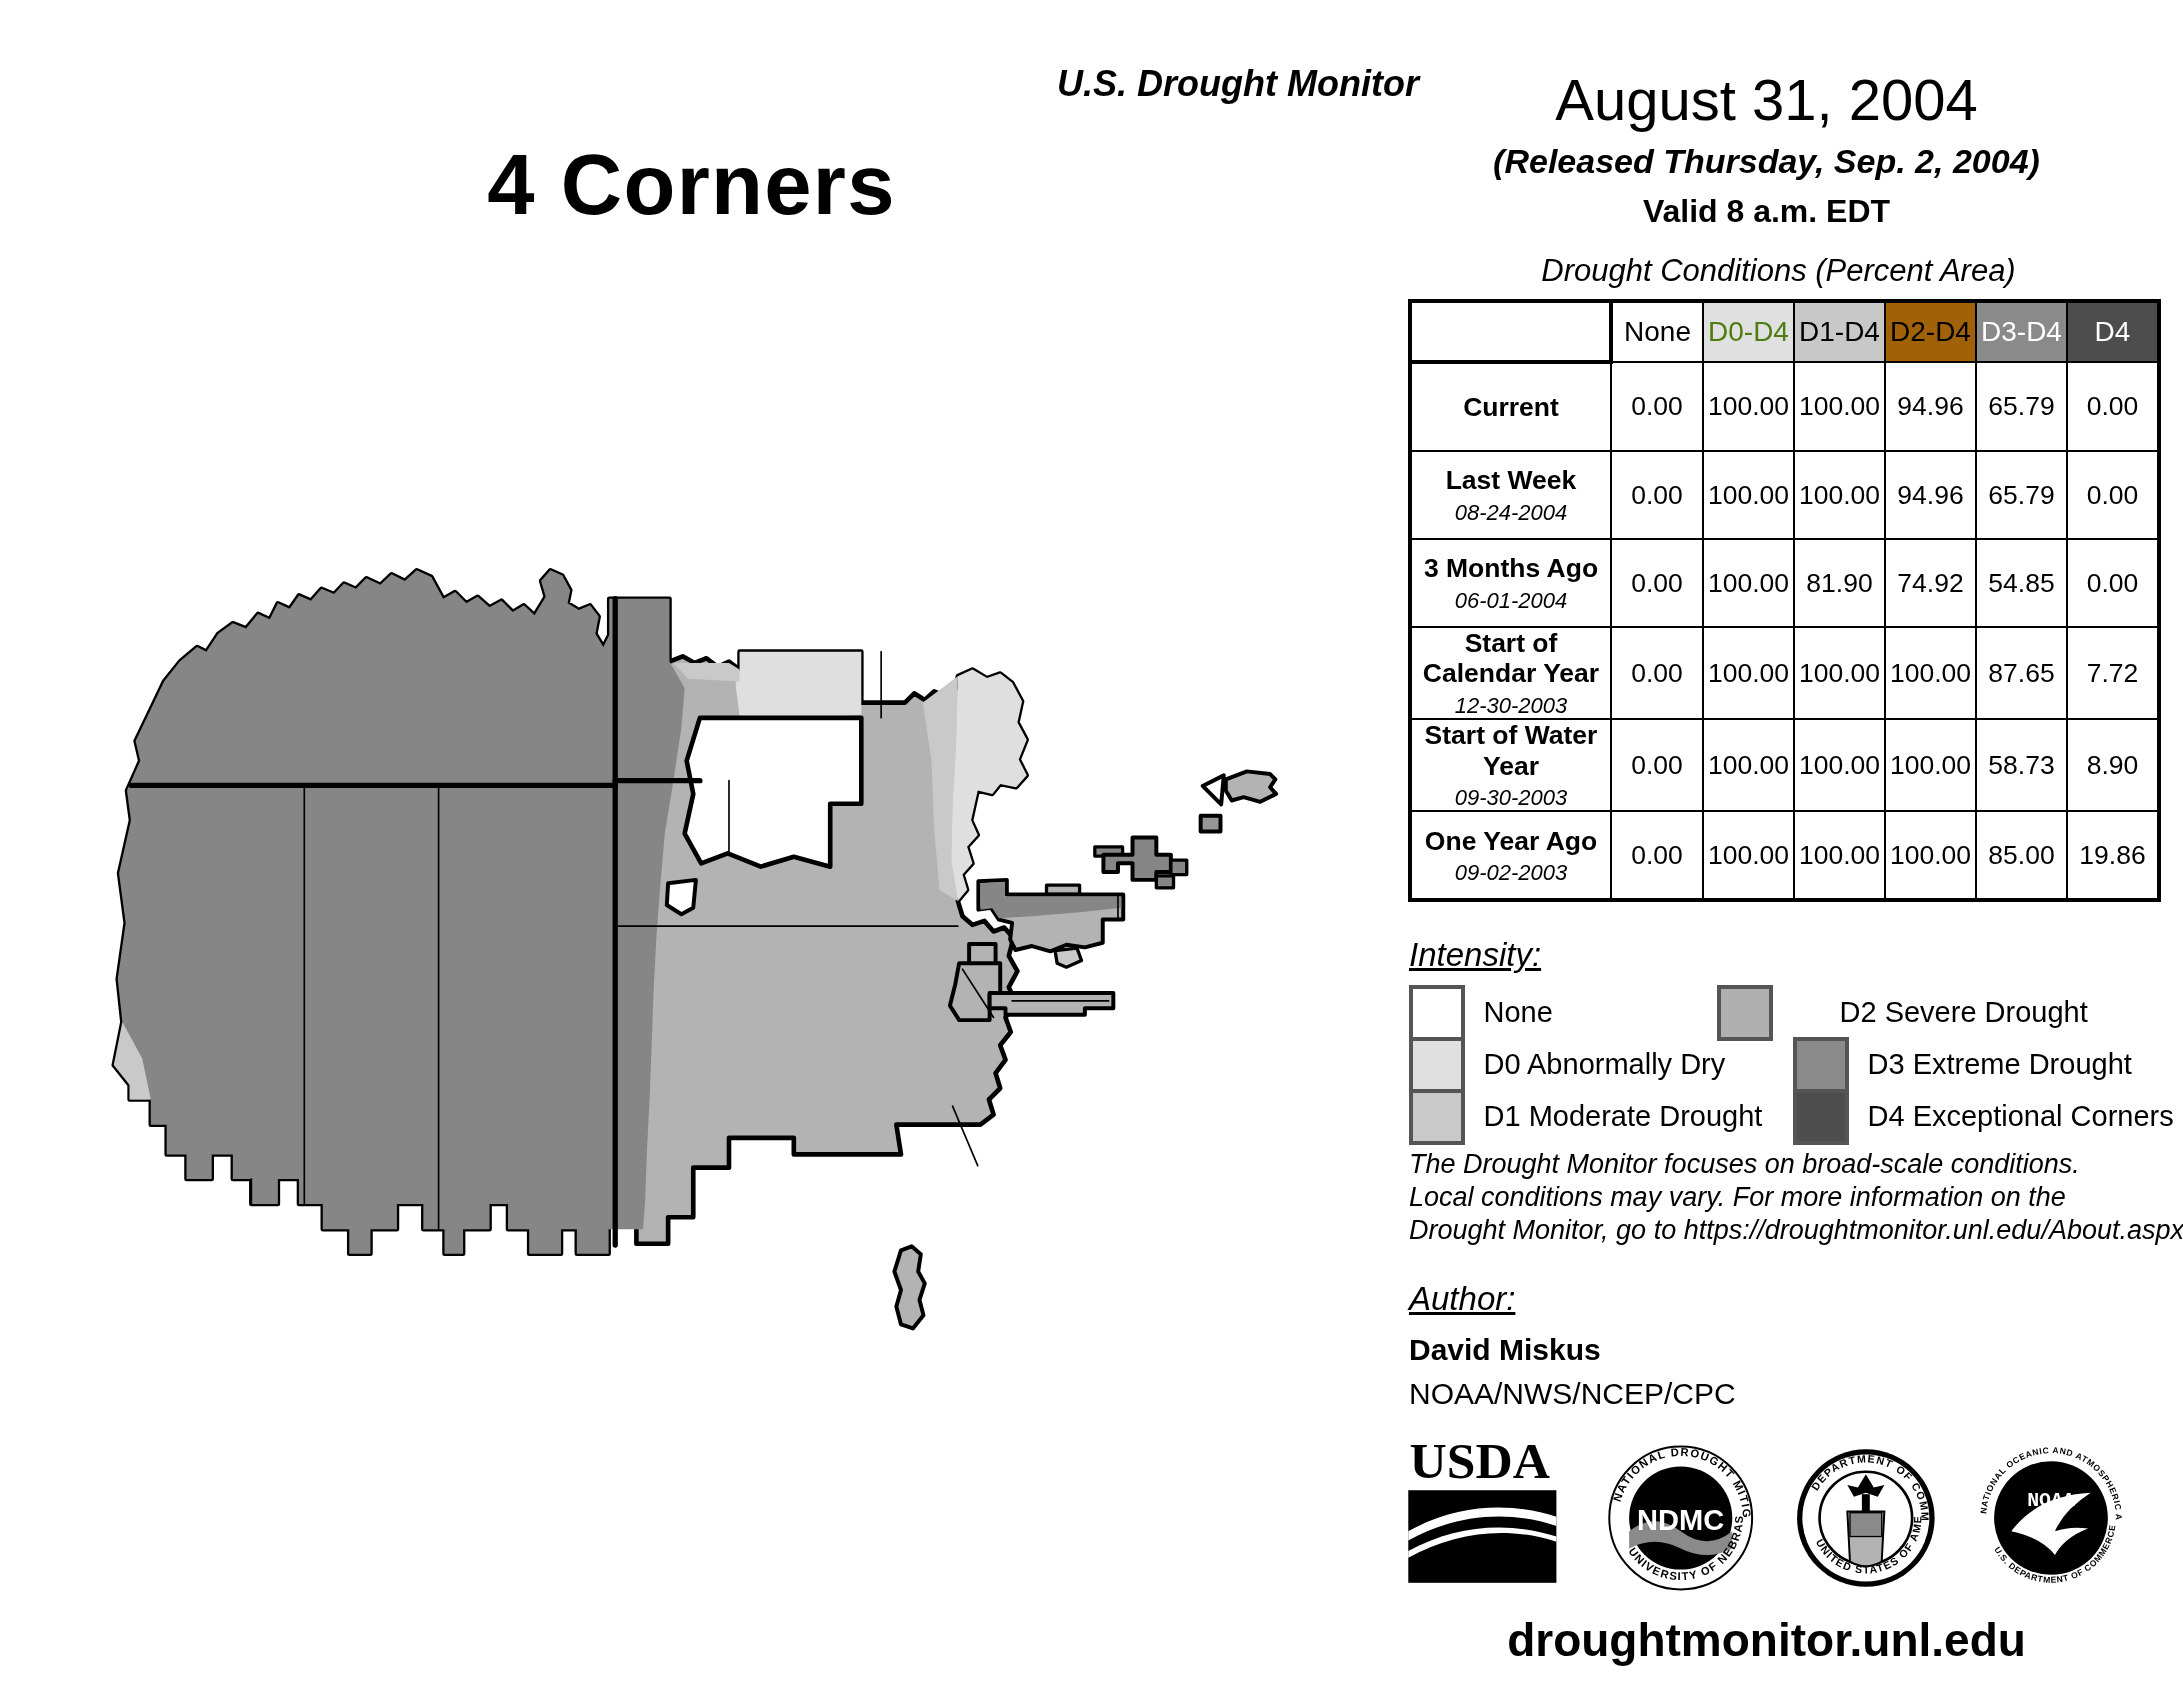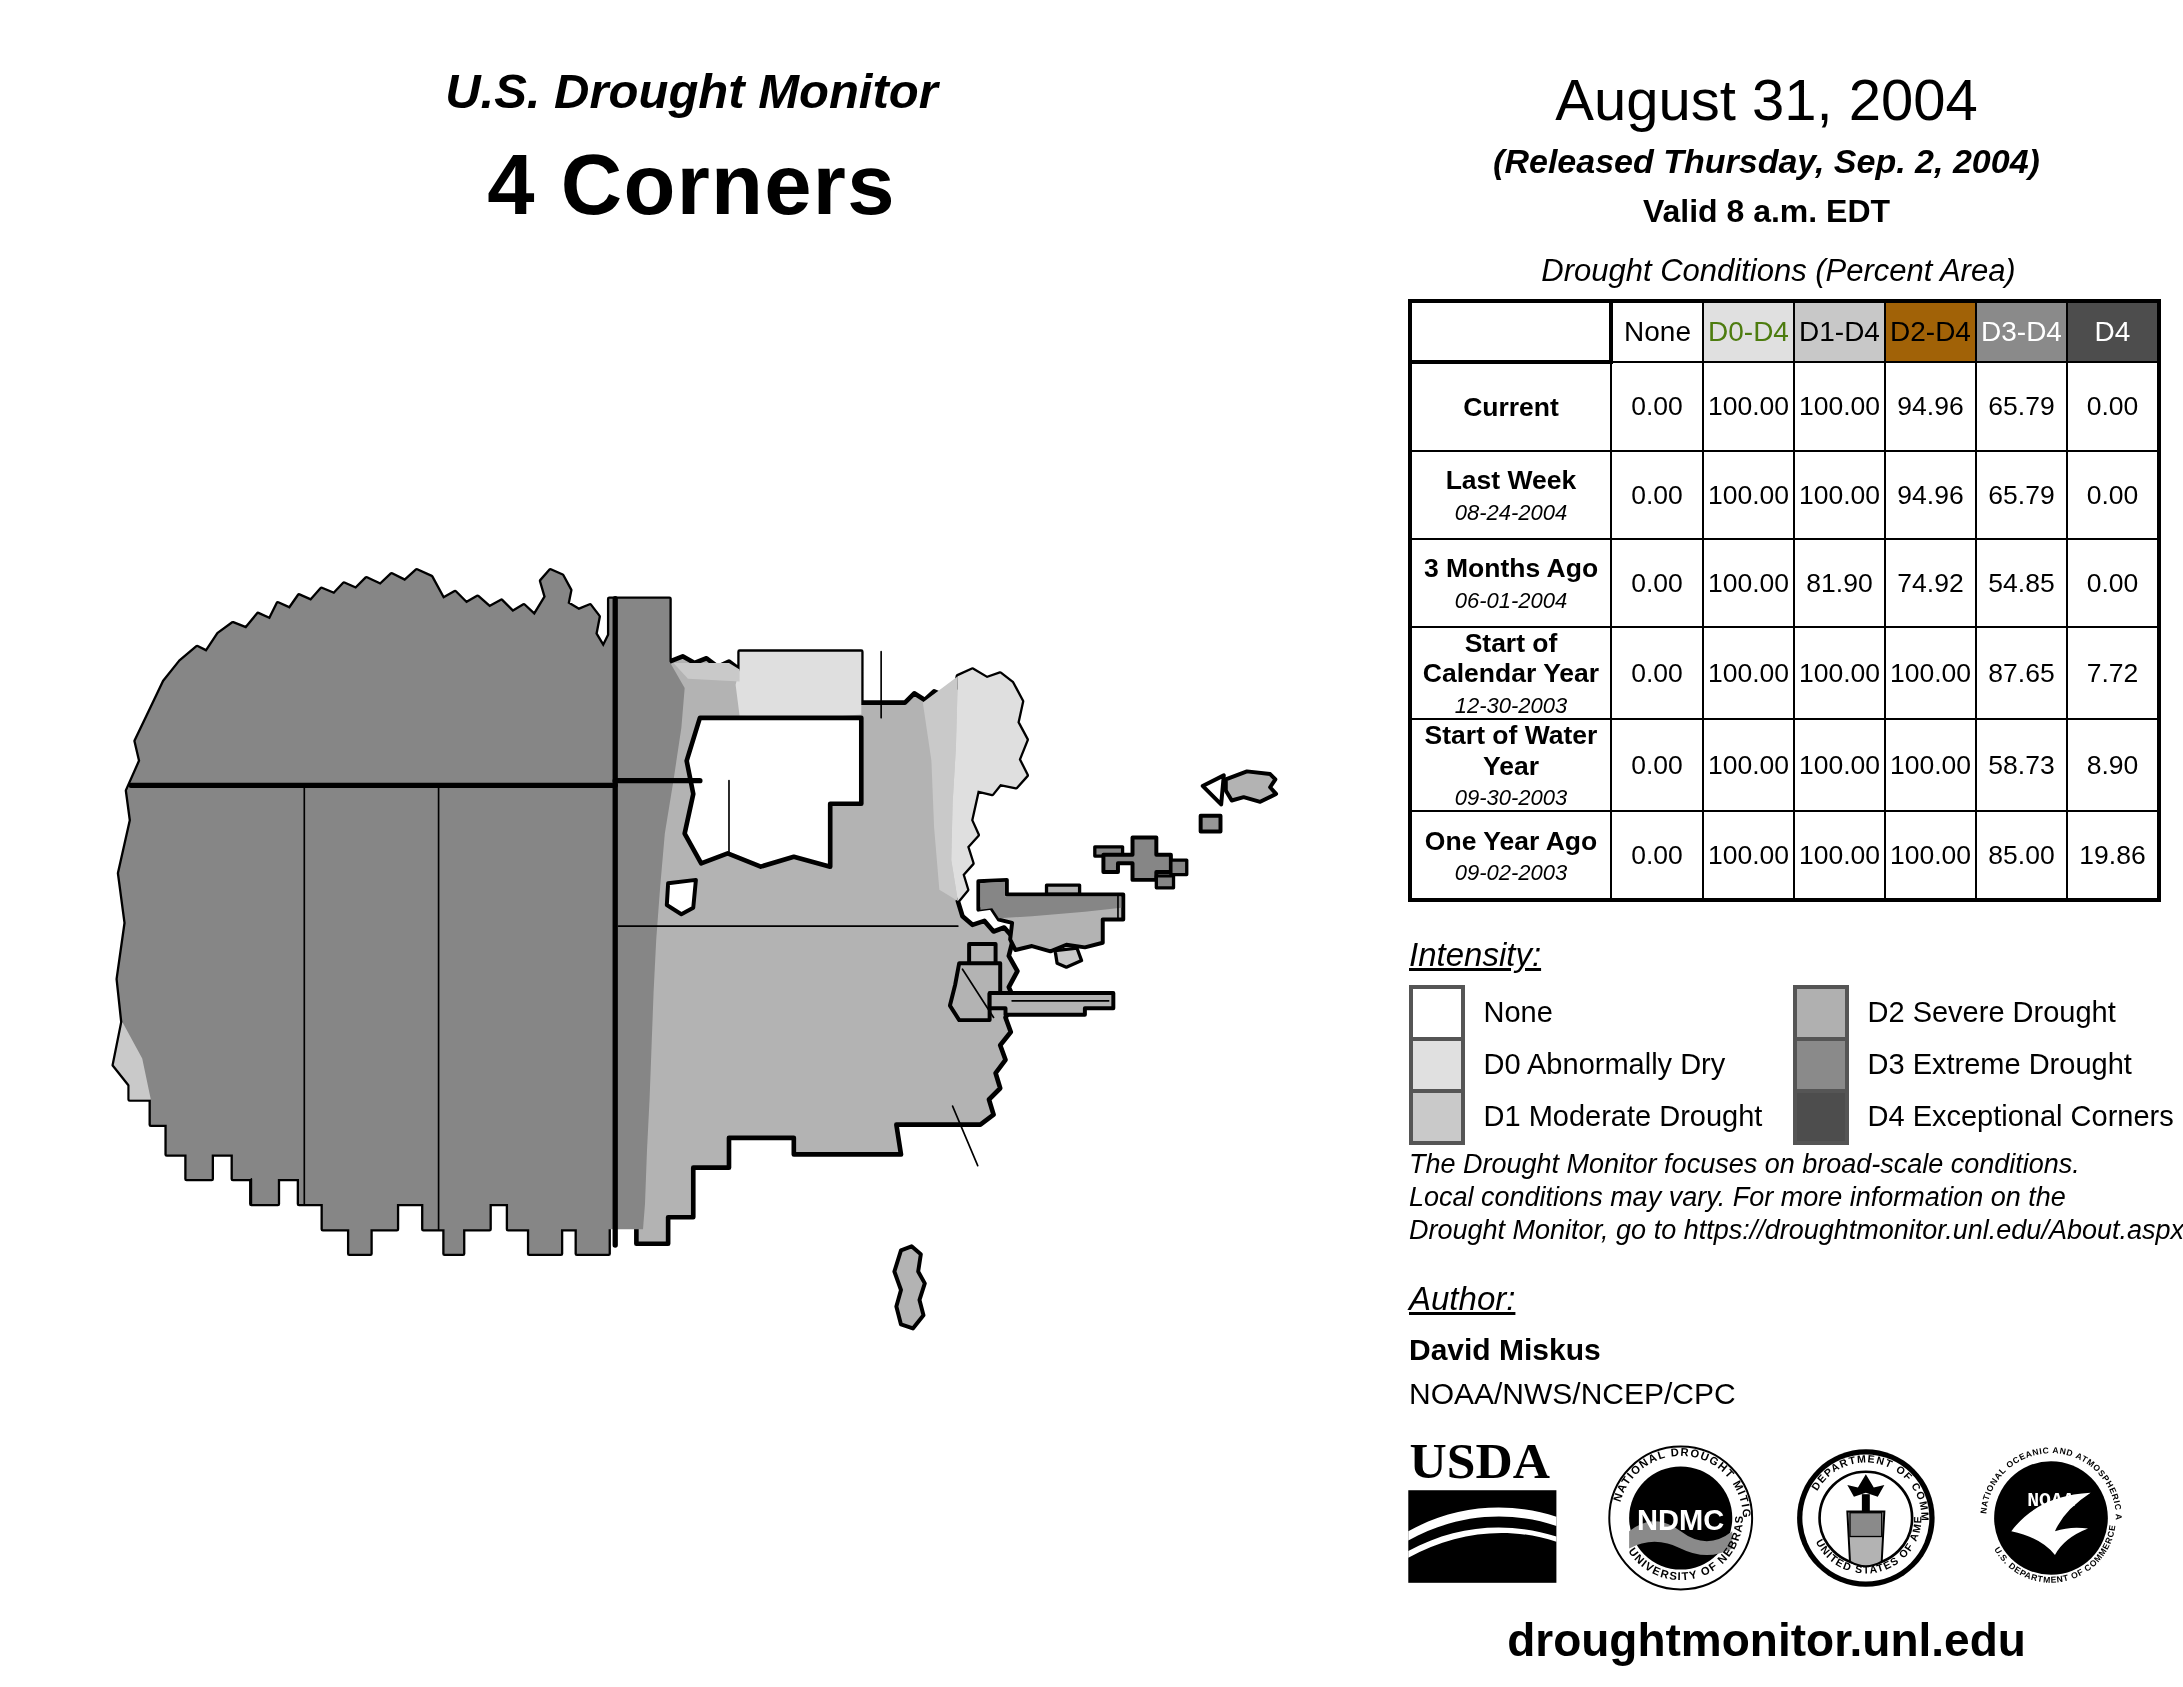--- a/index.html
+++ b/index.html
@@ -1,19 +1,19 @@
 <!DOCTYPE html>
 <html style="font-size:10.6px"><head>
 <meta charset="utf-8">
 <style>
   html,body{margin:0;padding:0;background:#ffffff;}
   body{width:2183px;height:1687px;position:relative;font-family:"Liberation Sans",sans-serif;color:#000;}
   .abs{position:absolute;}
   
-  .map-title1{left:0;top:63px;width:1383px;text-align:center;font-size:49px;font-weight:bold;font-style:italic;}
+  .map-title1{left:0;top:63px;width:1383px;text-align:right;font-size:36px;font-weight:bold;font-style:italic;padding-left:36px;}
   .map-title2{left:0;top:136px;width:1383px;text-align:center;font-size:85px;font-weight:bold;letter-spacing:1.3px;}
   .hdr-date{left:1383px;top:66px;width:767px;text-align:center;font-size:58px;font-weight:normal;}
   .hdr-released{left:1383px;top:142px;width:767px;text-align:center;font-size:34px;font-weight:bold;font-style:italic;}
   .hdr-valid{left:1383px;top:193px;width:767px;text-align:center;font-size:32px;font-weight:bold;}
   
   .tbl-title{left:1408px;top:253px;width:741px;text-align:center;font-size:31px;font-style:italic;}
   table.dm{border-collapse:collapse;table-layout:fixed;}
   .dm-wrap{left:1408px;top:299px;}
   table.dm td,table.dm th{border:2px solid #000;text-align:center;vertical-align:middle;font-size:26.5px;padding:0;}
   table.dm{border:4px solid #000;}
@@ -226,21 +226,21 @@
       <span class="lbl">None</span>
     </div>
     <div class="legend-item abs" style="left: 1409px; top: 1038px;">
       <span class="sw" style="background:#e0e0e0"></span>
       <span class="lbl">D0 Abnormally Dry</span>
     </div>
     <div class="legend-item abs" style="left: 1409px; top: 1090px;">
       <span class="sw" style="background:#c9c9c9"></span>
       <span class="lbl">D1 Moderate Drought</span>
     </div>
-    <div class="legend-item abs" style="left: 1793px; top: 986px;">
+    <div class="legend-item abs" style="left: 1717px; top: 986px; gap: 48px;">
       <span class="sw" style="background:#b0b0b0"></span>
       <span class="lbl">D2 Severe Drought</span>
     </div>
     <div class="legend-item abs" style="left: 1793px; top: 1038px;">
       <span class="sw" style="background:#8a8a8a"></span>
       <span class="lbl">D3 Extreme Drought</span>
     </div>
     <div class="legend-item abs" style="left: 1793px; top: 1090px;">
       <span class="sw" style="background:#4d4d4d"></span>
       <span class="lbl">D4 Exceptional Corners</span>

